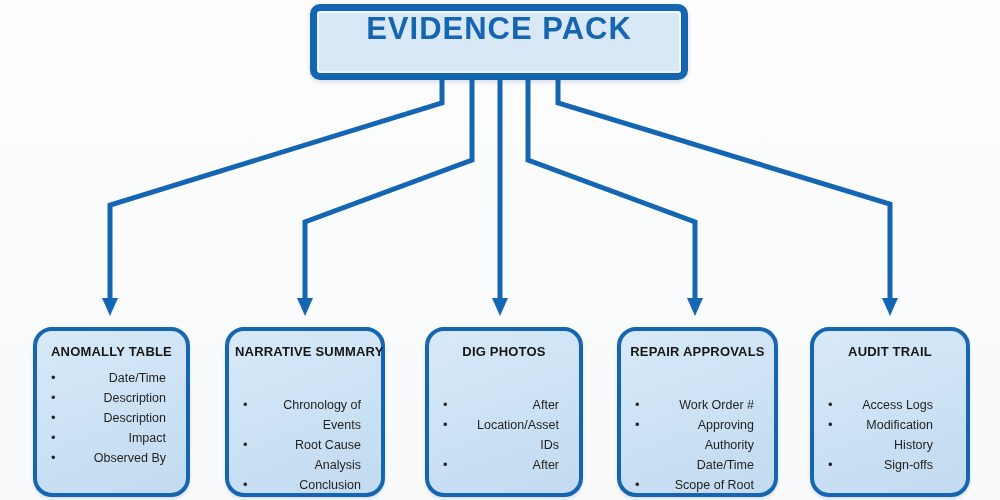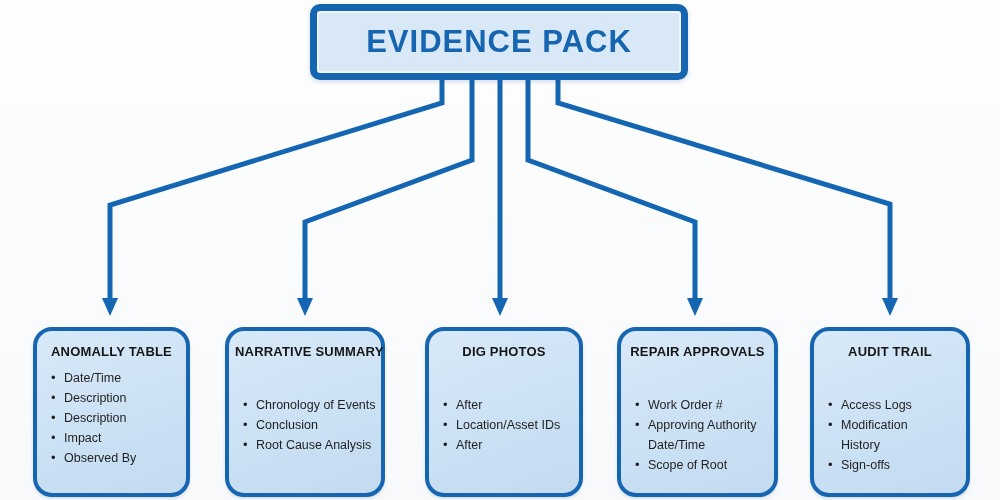--- a/index.html
+++ b/index.html
@@ -24,21 +24,20 @@
   .root-box {
     position: absolute;
     left: 310px; top: 4px;
     width: 378px; height: 76px;
     box-sizing: border-box;
     background: #d9e8f7;
     border: 7px solid #1565b0;
     border-radius: 10px;
     box-shadow: inset 0 0 0 2px #eef5fc, 0 2px 4px rgba(40,80,130,0.18);
     display: flex;
-    align-items: center;
     justify-content: center;
   }
   .root-title {
     color: #1565b0;
     font-size: 31px;
     font-weight: bold;
     letter-spacing: 1px;
     white-space: nowrap;
   }
   .box {
@@ -56,21 +55,22 @@
     text-align: center;
     font-size: 13px;
     font-weight: bold;
     color: #161616;
     letter-spacing: 0.2px;
     white-space: nowrap;
   }
   .box ul {
     list-style: none;
     margin: 36px 0 0 0;
-    padding: 0 0 0 12px;
+    padding: 0 20px 0 12px;
+    text-align: right;
   }
   .box.box-1 ul { margin-top: 9px; }
   .box ul li {
     position: relative;
     padding-left: 15px;
     font-size: 12.5px;
     line-height: 20px;
     color: #1f1f1f;
   }
   .box ul li::before {
@@ -122,22 +122,22 @@
       <li>Description</li>
       <li>Impact</li>
       <li>Observed By</li>
     </ul>
   </section>
 
   <section class="box box-2">
     <h3>NARRATIVE SUMMARY</h3>
     <ul>
       <li>Chronology of Events</li>
+      <li>Root Cause Analysis</li>
       <li>Conclusion</li>
-      <li>Root Cause Analysis</li>
     </ul>
   </section>
 
   <section class="box box-3">
     <h3>DIG PHOTOS</h3>
     <ul>
       <li>After</li>
       <li>Location/Asset IDs</li>
       <li>After</li>
     </ul>

